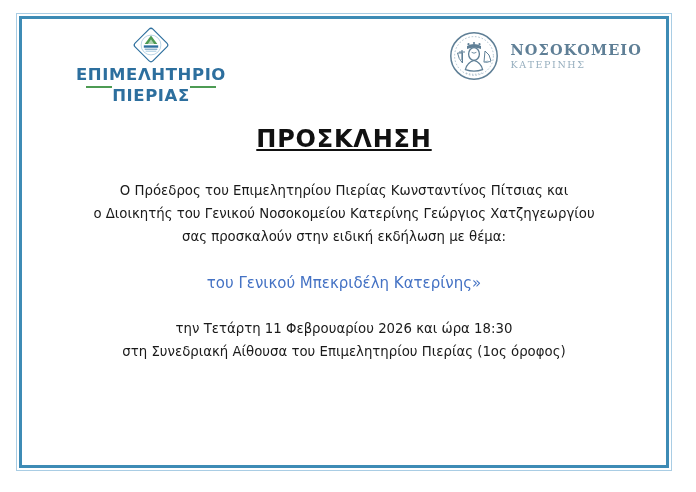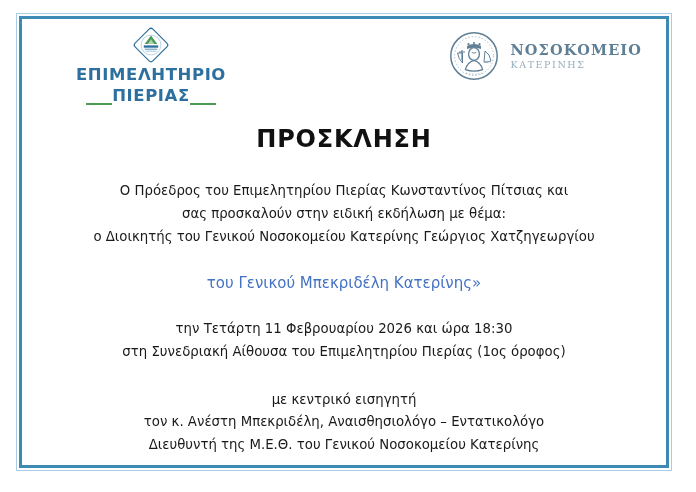--- a/index.html
+++ b/index.html
@@ -72,21 +72,21 @@
   }
   .chamber-name {
     font-size: 16.5px;
     font-weight: bold;
     letter-spacing: 0.6px;
     color: #2d6f9e;
     line-height: 1.1;
   }
   .chamber-sub {
     display: flex;
-    align-items: flex-end;
+    align-items: flex-start;
     justify-content: center;
     margin-top: 2px;
   }
   .chamber-sub .dash {
     width: 26px;
     height: 2px;
     background: #4d9b53;
     display: block;
   }
   .chamber-sub .txt {
@@ -129,20 +129,21 @@
   }
 
   
   .doc-title {
     text-align: center;
     font-size: 24px;
     font-weight: bold;
     color: #111111;
     letter-spacing: 0.8px;
     margin-top: 18px;
+    text-decoration: underline;
   }
 
   .block {
     text-align: center;
     color: #1a1a1a;
     font-weight: normal;
   }
   .block .ln {
     display: block;
   }
@@ -224,33 +225,28 @@
           <div class="hosp-l3">ΚΑΤΕΡΙΝΗΣ</div>
         </div>
       </div>
 
     </div>
 
     <div class="doc-title">ΠΡΟΣΚΛΗΣΗ</div>
 
     <div class="block intro">
       <span class="ln">Ο Πρόεδρος του Επιμελητηρίου Πιερίας Κωνσταντίνος Πίτσιας και</span>
+      <span class="ln">ο Διοικητής του Γενικού Νοσοκομείου Κατερίνης Γεώργιος Χατζηγεωργίου</span>
       <span class="ln">σας προσκαλούν στην ειδική εκδήλωση με θέμα:</span>
-      <span class="ln">ο Διοικητής του Γενικού Νοσοκομείου Κατερίνης Γεώργιος Χατζηγεωργίου</span>
     </div>
 
     <div class="block topic">
       <span class="ln">του Γενικού Μπεκριδέλη Κατερίνης»</span>
     </div>
 
     <div class="block when">
       <span class="ln">την Τετάρτη 11 Φεβρουαρίου 2026 και ώρα 18:30</span>
       <span class="ln">στη Συνεδριακή Αίθουσα του Επιμελητηρίου Πιερίας  (1ος όροφος)</span>
     </div>
 
-    <div class="block speaker">
-      <span class="ln">με κεντρικό εισηγητή</span>
-      <span class="ln">τον κ. Ανέστη Μπεκριδέλη, Αναισθησιολόγο – Εντατικολόγο</span>
-      <span class="ln">Διευθυντή της Μ.Ε.Θ. του Γενικού Νοσοκομείου Κατερίνης</span>
-    </div>
 
   </div>
 </div>
 
 </body></html>

